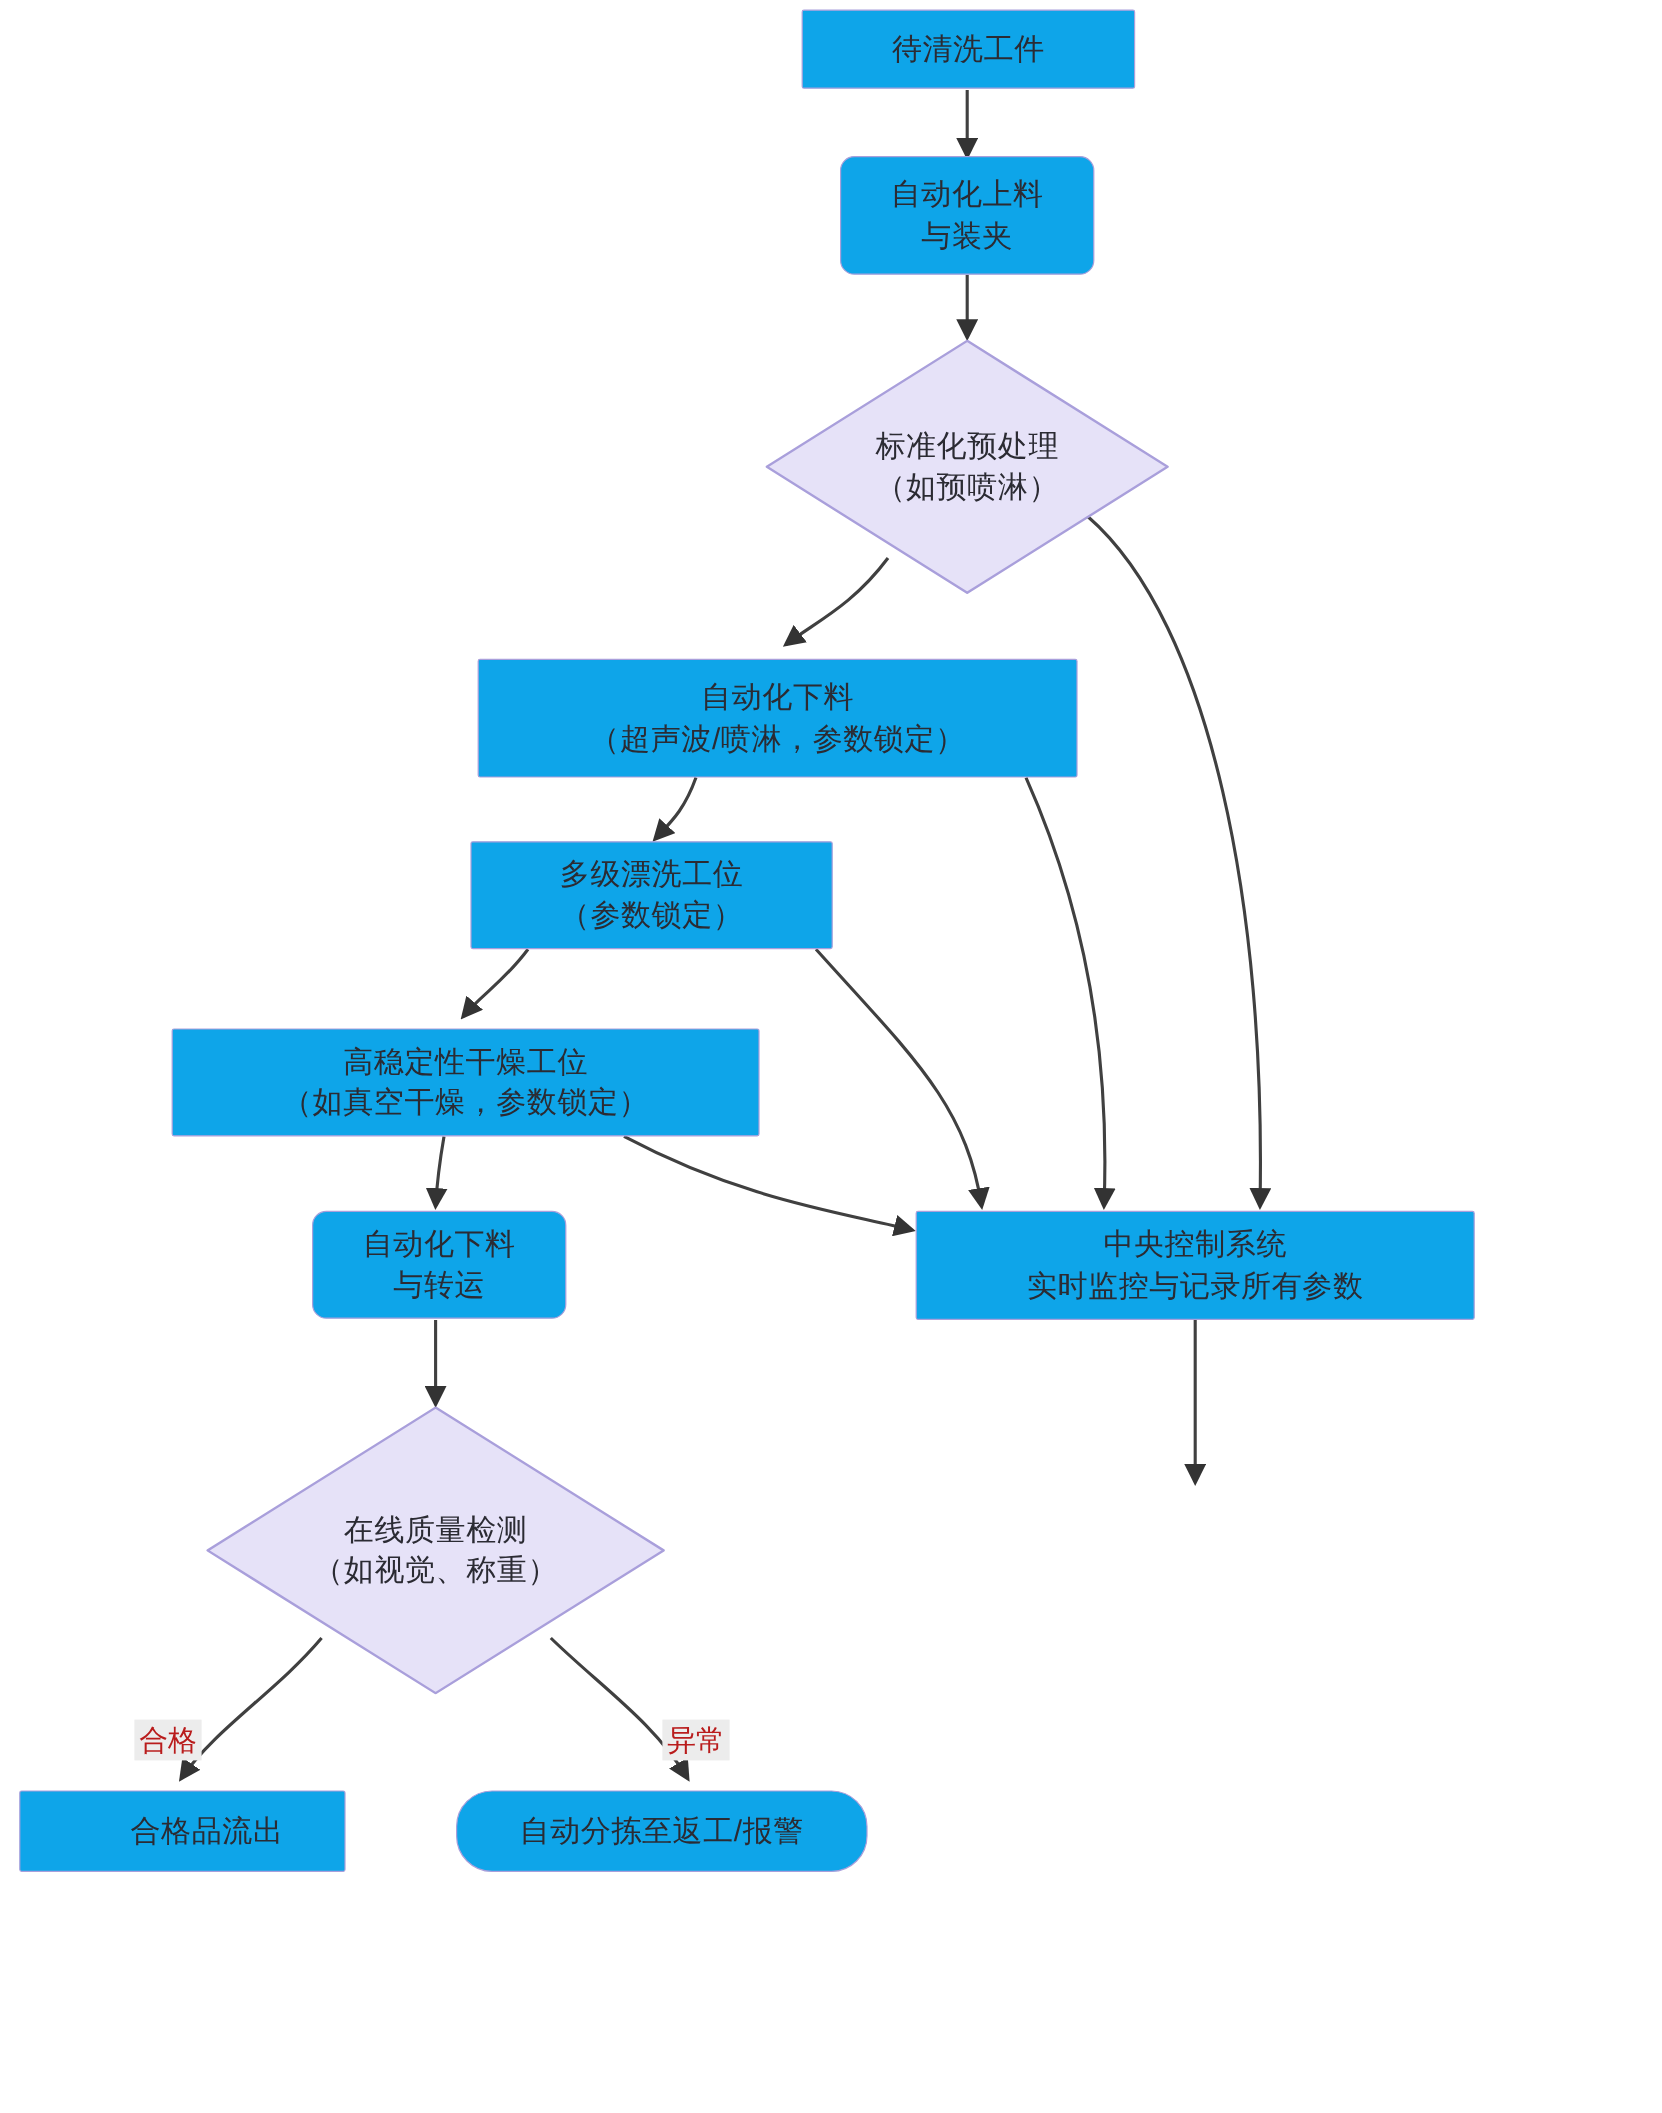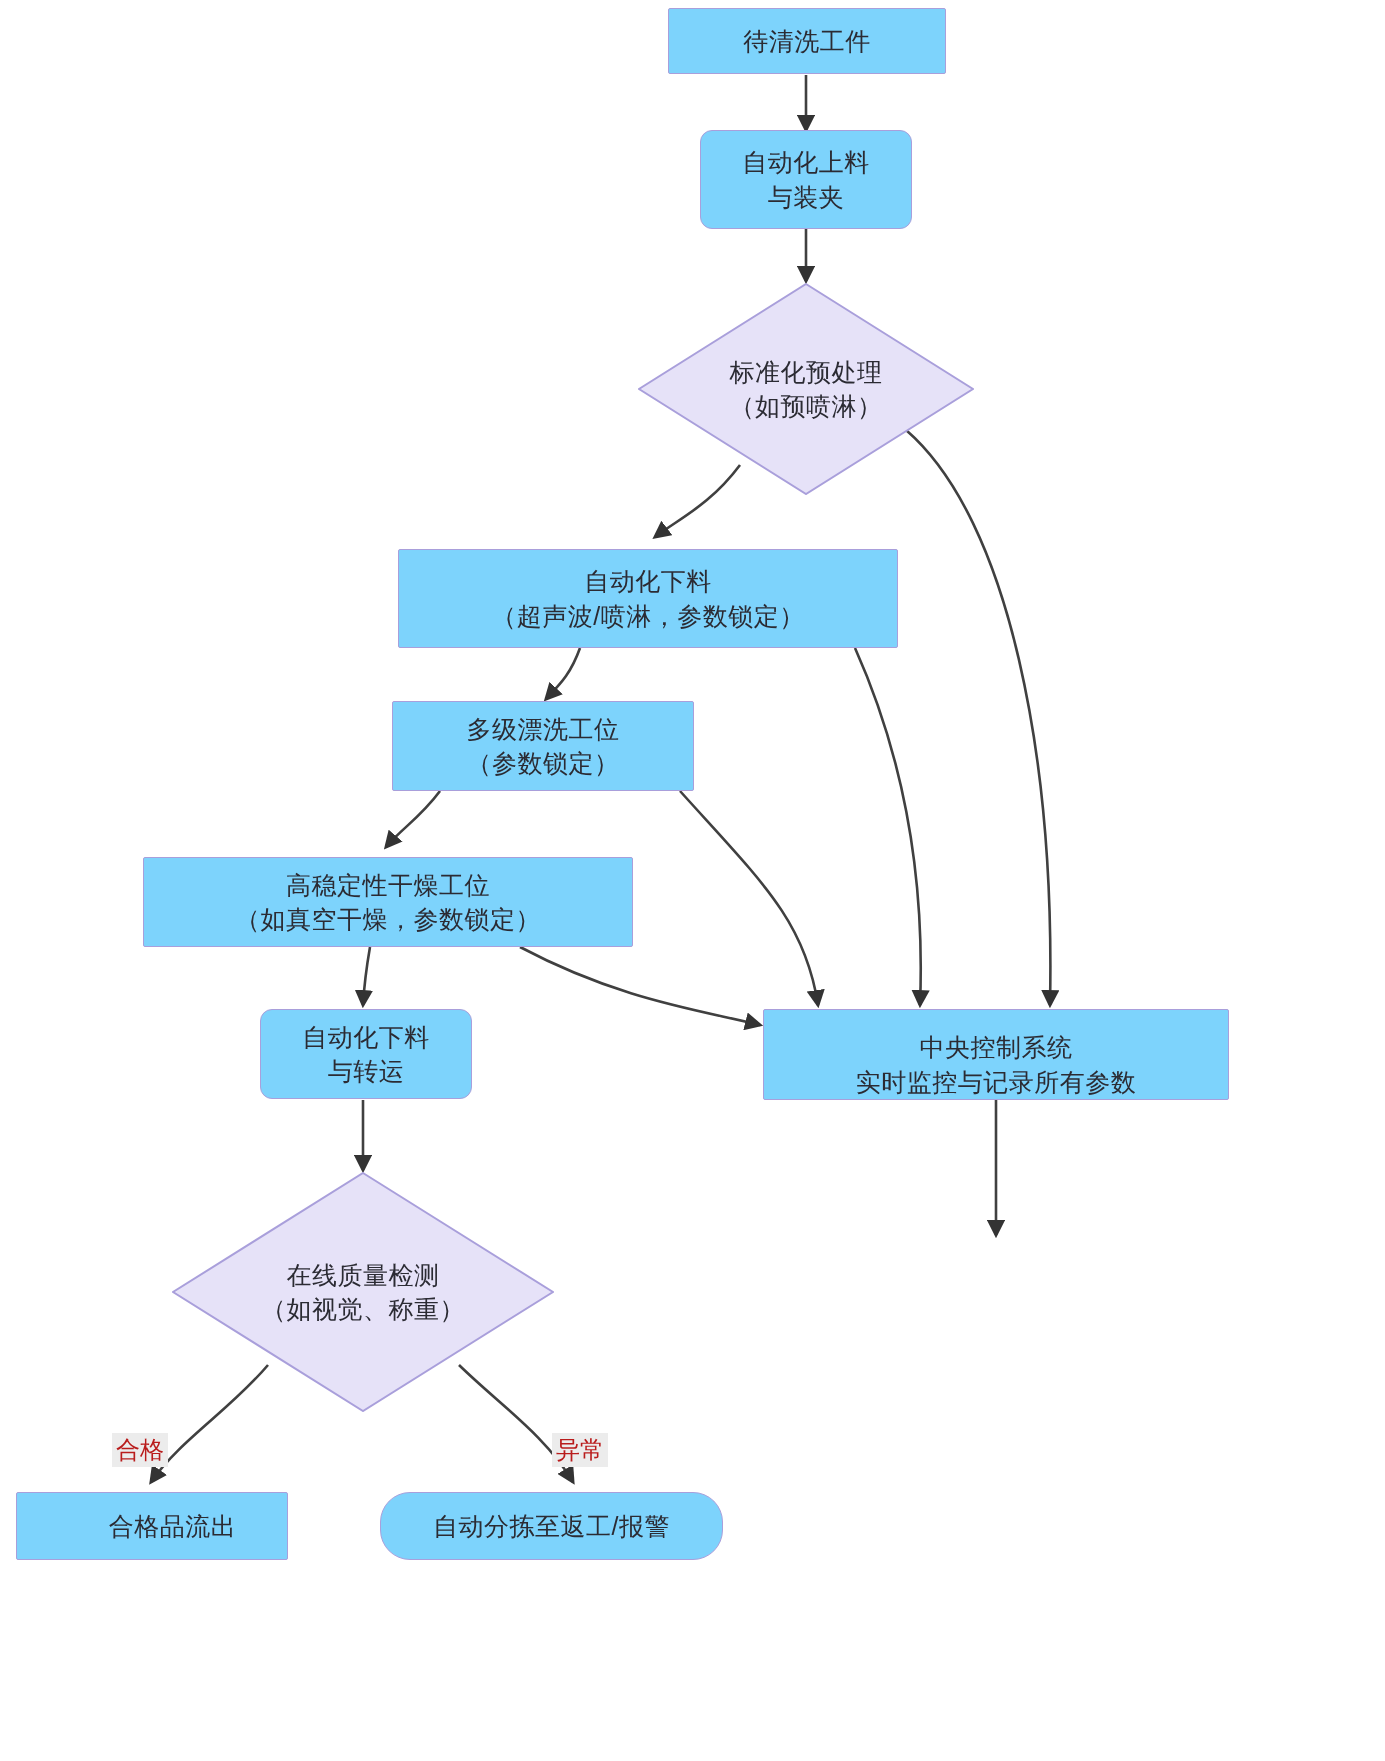--- a/index.html
+++ b/index.html
@@ -31,21 +31,21 @@
     display: flex;
     align-items: center;
     justify-content: center;
     text-align: center;
     color: #2b2b33;
     line-height: 1.38;
     white-space: pre-line;
     z-index: 2;
   }
   .node.rect {
-    background: #7dd3fc;
+    background: #0ea5e9;
     border: 1.6px solid #a99fdb;
     border-radius: 2px;
     font-size: 25px;
     letter-spacing: 0.5px;
   }
   .node.rounded {
     border-radius: 12px;
   }
   .node.diamond {
     background: transparent;
@@ -164,21 +164,21 @@
   </div>
 
   <div class="node rect" style="left:16px; top:1492px; width:272px; height:68px;padding-left:41px;">
     <span>合格品流出</span>
   </div>
 
   <div class="node rect" style="left:380px; top:1492px; width:343px; height:68px;border-radius:30px;">
     <span>自动分拣至返工/报警</span>
   </div>
 
-  <div class="node rect" style="left:763px; top:1009px; width:466px; height:91px;align-items:flex-end;">
+  <div class="node rect" style="left:763px; top:1009px; width:466px; height:91px;">
     <span>中央控制系统
 实时监控与记录所有参数</span>
   </div>
 
 
   <div class="edge-label" style="left:112px; top:1433px;">合格</div>
   <div class="edge-label" style="left:552px; top:1433px;">异常</div>
 
 </div>
 

